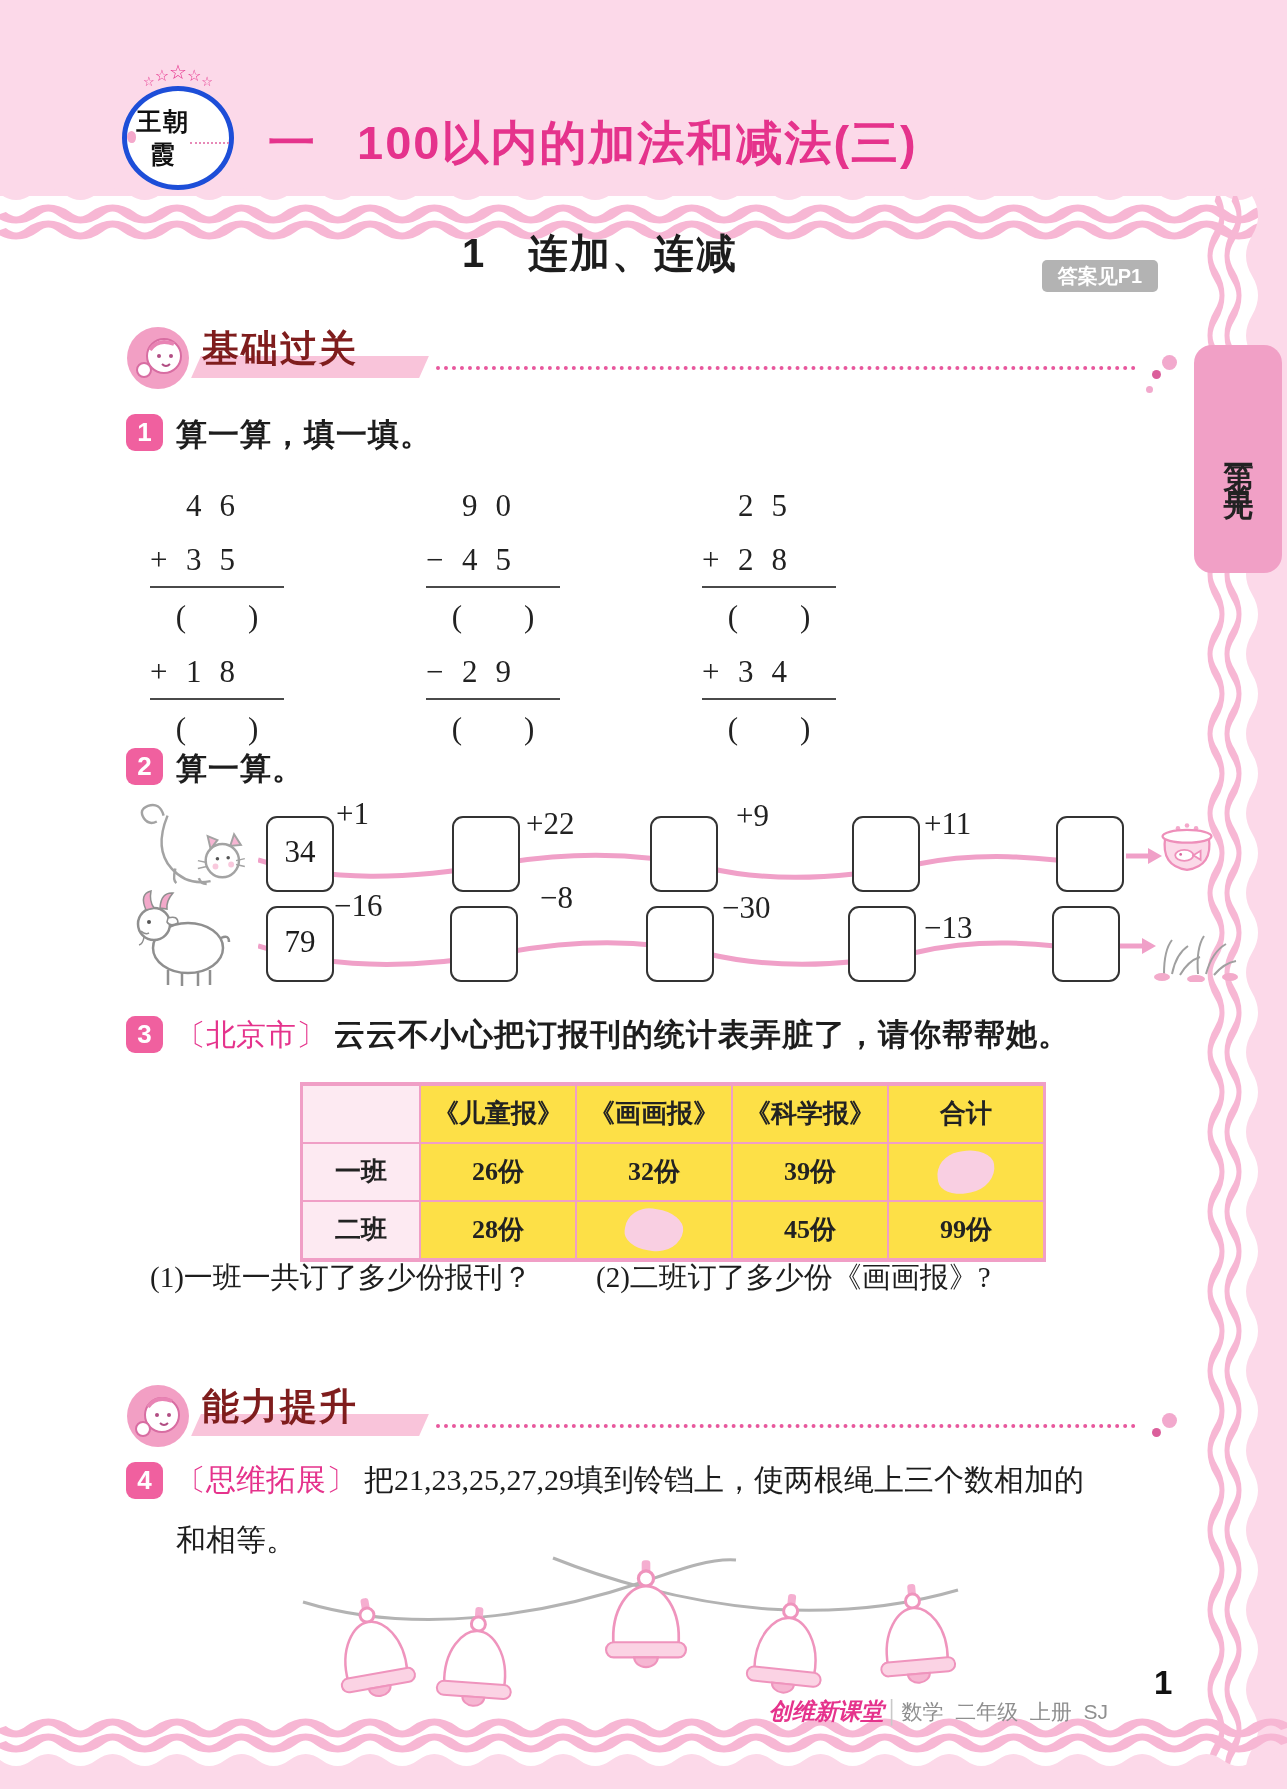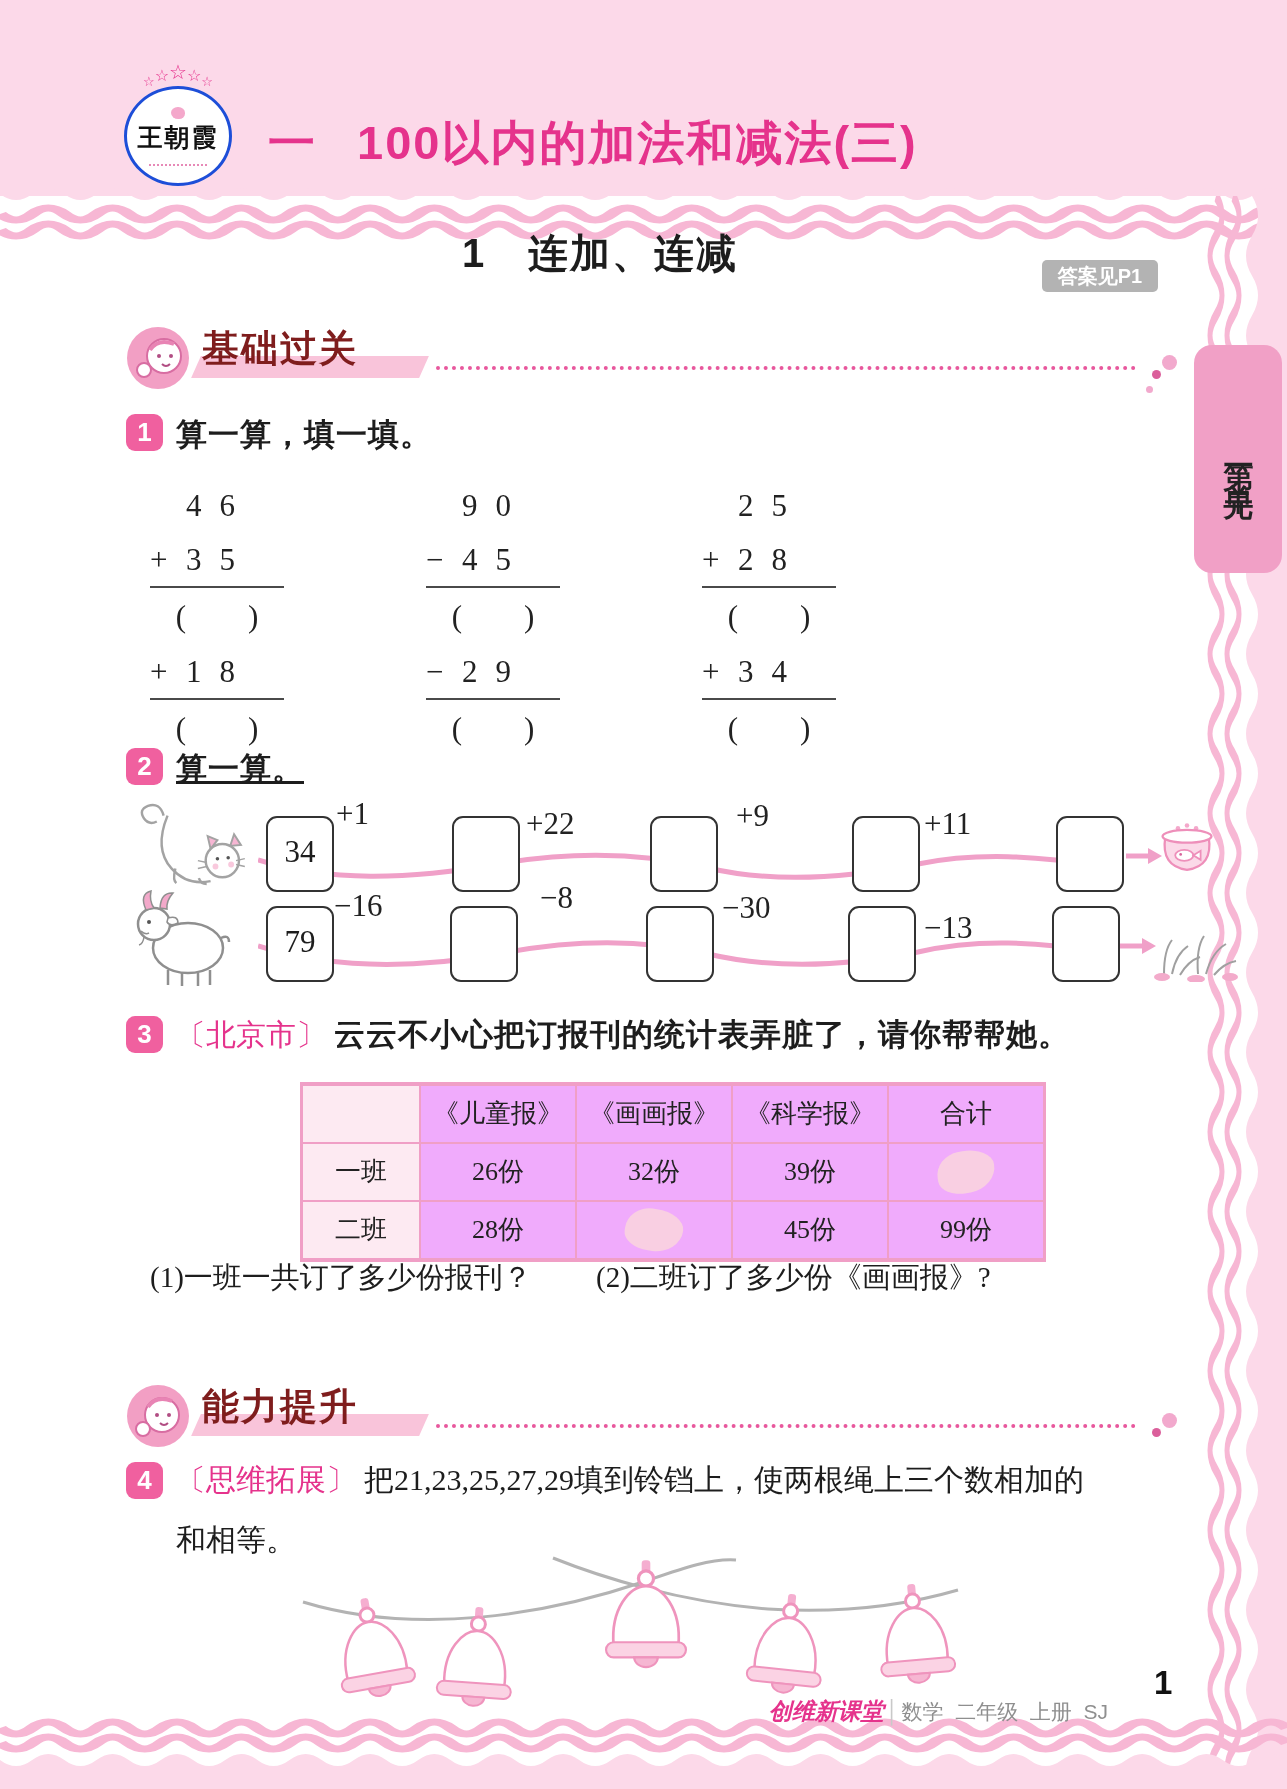--- a/index.html
+++ b/index.html
@@ -9,22 +9,22 @@
   .serif{font-family:"Liberation Serif","DejaVu Serif",serif;}
 
   
   .band-top{left:0;top:0;width:1287px;height:196px;background:#fcd9e9;}
   .wave-svg{display:block;}
 
   
   .logo{left:110px;top:64px;width:136px;text-align:center;}
   .logo .stars{display:flex;justify-content:center;align-items:flex-end;height:26px;color:#e6318c;}
   .logo .stars span{line-height:1;}
-  .logo .oval{margin:-4px auto 0;width:102px;height:94px;border:3px solid #1d4ed8;border-radius:50%;
-              background:#fff;display:flex;flex-direction:column;align-items:center;justify-content:center;}
+  .logo .oval{margin:-4px auto 0;width:102px;height:94px;border:5px solid #1d4ed8;border-radius:50%;
+              background:#fff;display:flex;flex-direction:row;align-items:center;justify-content:center;}
   .logo .peach{width:14px;height:12px;border-radius:50% 50% 45% 55%;background:#f4a8cb;margin-bottom:2px;}
   .logo .name{font-family:"Liberation Serif",serif;font-weight:bold;font-size:25px;color:#111;letter-spacing:2px;}
   .logo .sub{height:6px;width:58px;border-bottom:2px dotted #e789b7;margin-top:4px;}
 
   
   .unit-title{left:268px;top:112px;display:flex;align-items:baseline;gap:40px;
               color:#e5338c;font-weight:800;font-size:47px;letter-spacing:2px;white-space:nowrap;}
 
   
   .lesson-title{left:150px;top:226px;width:900px;text-align:center;font-size:40px;font-weight:800;letter-spacing:2px;}
@@ -60,21 +60,21 @@
   .vparen{height:58px;line-height:58px;text-align:center;white-space:pre;font-size:31px;}
 
   
   .cbox{position:absolute;width:64px;height:72px;background:#fff;border:2.5px solid #333;
         border-radius:11px;z-index:2;text-align:center;font-family:"Liberation Serif",serif;
         font-size:31px;line-height:68px;}
   .cop{position:absolute;font-family:"Liberation Serif",serif;font-size:31px;color:#222;z-index:3;white-space:nowrap;}
 
   
   .p3-table{left:300px;top:1082px;display:grid;grid-template-columns:118px 156px 156px 156px 156px;
-            border:2px solid #f09fc6;border-top-width:3px;border-bottom-width:3px;background:#f0abfc;}
+            border:2px solid #f09fc6;border-top-width:3px;border-bottom-width:3px;background:#fde047;font-weight:bold;}
   .p3-table .cell{height:56px;line-height:56px;text-align:center;border:1px solid #f09fc6;
                   font-family:"Liberation Serif",serif;font-size:26px;color:#222;}
   .p3-table .labelcell{background:#fdeaf2;}
   .stain{width:58px;height:42px;background:#f9cfe2;border-radius:46% 54% 52% 48% / 58% 46% 62% 42%;
          margin:7px auto 0;transform:rotate(-10deg);}
   .quest{font-family:"Liberation Serif",serif;font-size:29px;white-space:nowrap;}
 
   
   .footer{left:640px;top:1678px;width:468px;text-align:right;white-space:pre;}
   .footer .brand{color:#e5338c;font-weight:bold;font-size:23px;font-style:italic;}
@@ -190,21 +190,21 @@
       </div>
     <div class="vparen">(        )</div>
     <div class="vop">
         <span class="op">+</span>
         <span class="digits">34</span>
       </div>
     <div class="vparen">(        )</div>
   </div>
 
   <div class="abs numbadge" style="left:126px;top:748px;">2</div>
-  <div class="abs prompt" style="left:176px;top:748px;text-decoration:underline;">算一算。</div>
+  <div class="abs prompt" style="left:176px;top:748px;">算一算。</div>
 
   <svg class="abs" style="left:138px;top:798px;" width="108" height="90" viewBox="0 0 110 92">
     <path d="M26,18 q-4,-14 -16,-10 q-10,4 -4,13 q5,7 13,3" fill="none" stroke="#a3a3a3" stroke-width="2.5"></path>
     <path d="M30,18 q-14,34 4,54 q16,18 40,13" fill="none" stroke="#a3a3a3" stroke-width="2.5"></path>
     <path d="M38,72 q-3,12 1,15 M62,82 q2,6 8,6" fill="none" stroke="#a3a3a3" stroke-width="2.5"></path>
     <circle cx="86" cy="64" r="17" fill="#fff" stroke="#a3a3a3" stroke-width="2.5"></circle>
     <path d="M74,52 l-3,-13 10,4 z" fill="#f6b6d3" stroke="#a3a3a3" stroke-width="2"></path>
     <path d="M94,49 l4,-12 7,11 z" fill="#f6b6d3" stroke="#a3a3a3" stroke-width="2"></path>
     <circle cx="81" cy="62" r="1.8" fill="#555"></circle>
       <circle cx="92" cy="61" r="1.8" fill="#555"></circle>

